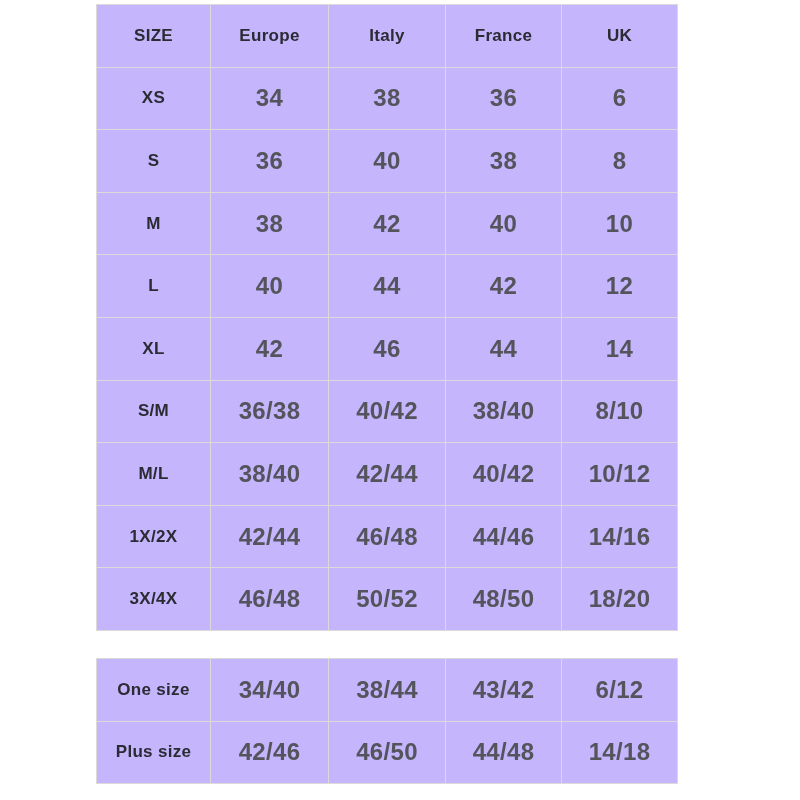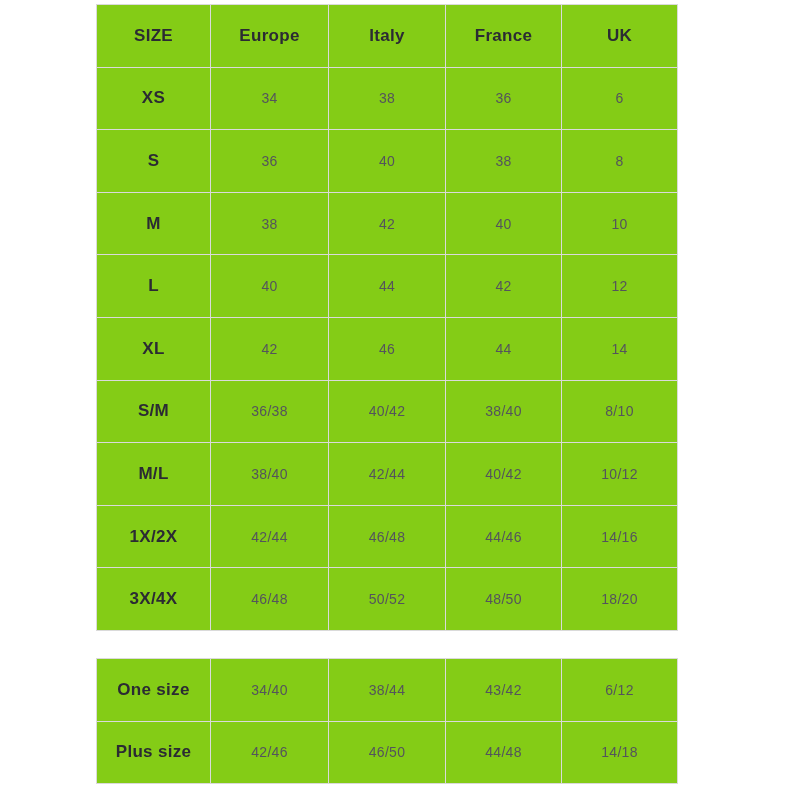--- a/index.html
+++ b/index.html
@@ -12,21 +12,21 @@
     font-family: "Liberation Sans", "DejaVu Sans", sans-serif;
     overflow: hidden;
   }
   .page {
     padding: 4px 0 0 96px;
   }
   table.size-table {
     border-collapse: collapse;
     width: 581px;
     table-layout: fixed;
-    background: #84cc16;
+    background: #c4b5fd;
   }
   table.size-table col.c0 { width: 114px; }
   table.size-table col.c1 { width: 118px; }
   table.size-table col.c2 { width: 117px; }
   table.size-table col.c3 { width: 116px; }
   table.size-table col.c4 { width: 116px; }
   table.size-table th,
   table.size-table td {
     border: 1px solid #dadada;
     height: 62.6px;
@@ -35,22 +35,22 @@
     padding: 0;
     letter-spacing: 0.3px;
   }
   table.size-table th {
     color: #2b2b33;
     font-weight: 700;
     font-size: 17px;
   }
   table.size-table td {
     color: #54545c;
-    font-weight: 400;
-    font-size: 14px;
+    font-weight: 700;
+    font-size: 24px;
   }
   table.size-table.second {
     margin-top: 27px;
   }
 </style>
 </head>
 <body>
 
 <div class="page">
 

